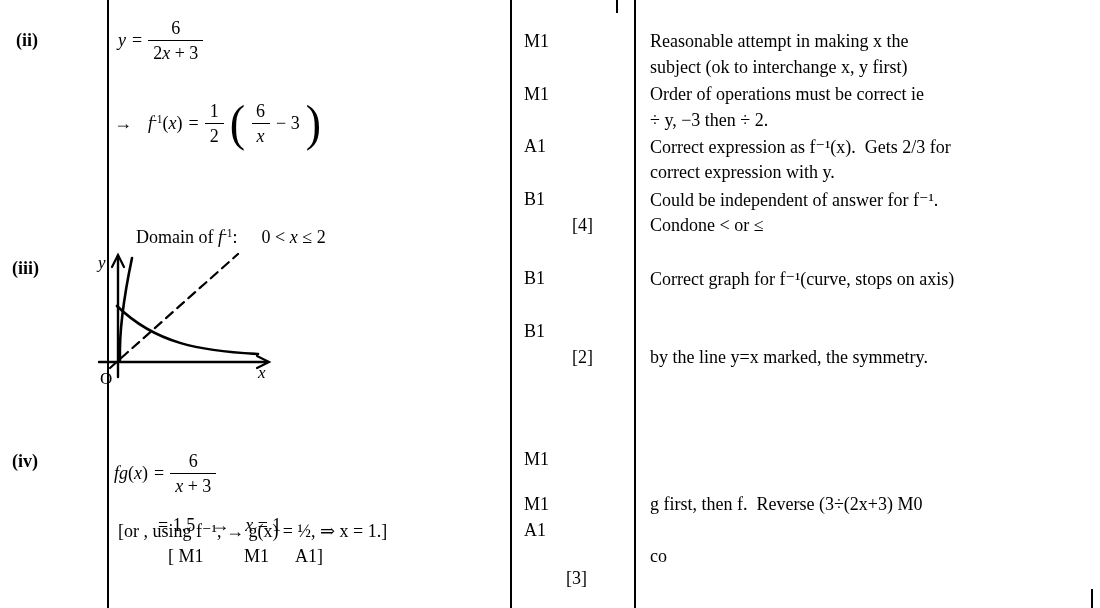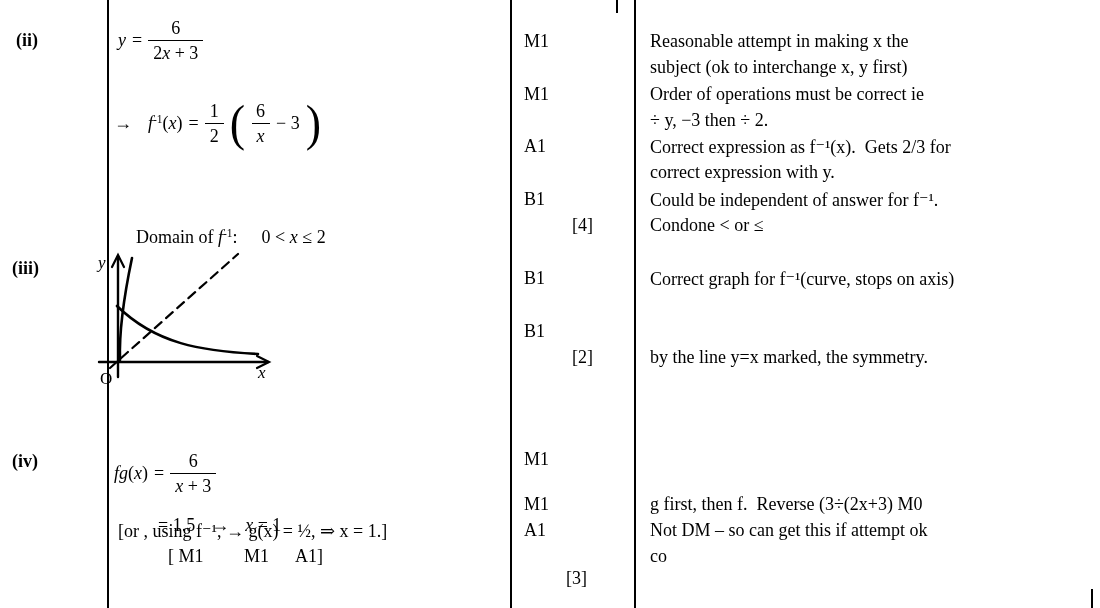--- a/index.html
+++ b/index.html
@@ -143,16 +143,15 @@
   <div class="comment" style="top:57px;">subject (ok to interchange x, y first)</div>
   <div class="comment" style="top:84px;">Order of operations must be correct ie</div>
   <div class="comment" style="top:110px;">÷ y, −3 then ÷ 2.</div>
   <div class="comment" style="top:136px;">Correct expression as f⁻¹(x).  Gets 2/3 for</div>
   <div class="comment" style="top:162px;">correct expression with y.</div>
   <div class="comment" style="top:189px;">Could be independent of answer for f⁻¹.</div>
   <div class="comment" style="top:215px;text-align:right;">Condone &lt; or ≤</div>
   <div class="comment" style="top:268px;">Correct graph for f⁻¹(curve, stops on axis)</div>
   <div class="comment" style="top:347px;">by the line y=x marked, the symmetry.</div>
   <div class="comment" style="top:494px;text-align:right;">g first, then f.  Reverse (3÷(2x+3) M0</div>
-  <div class="comment" style="top:520px;">Not DM – so can get this if attempt ok</div>
   <div class="comment" style="top:546px;">co</div>
 
 </div>
 
 </body></html>

